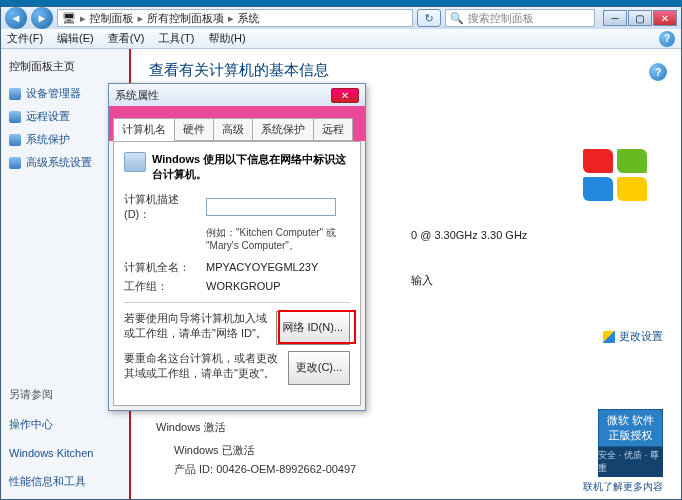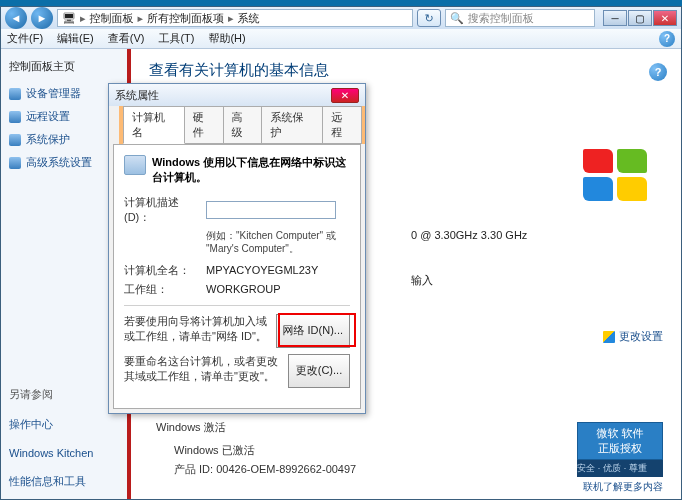--- a/index.html
+++ b/index.html
@@ -15,21 +15,21 @@
 .search { width:150px; height:18px; background:#fff; border:1px solid #9db7cf; display:flex; align-items:center; padding:0 4px; color:#888; gap:4px; }
 .win-ctl { display:flex; gap:1px; margin-left:4px; }
 .win-ctl div { width:24px; height:16px; background:linear-gradient(#e8f1fb,#b9cee5); border:1px solid #6b8db3; display:flex; align-items:center; justify-content:center; font-size:10px; }
 .win-ctl .close { background:linear-gradient(#e68,#c33); color:#fff; }
 
 .menubar { height:20px; background:linear-gradient(#f7fbfe,#e4eef8); border-bottom:1px solid #b4c7dc; display:flex; align-items:center; padding:0 6px; gap:14px; color:#222; }
 .menubar span { cursor:default; }
 .help-icon { margin-left:auto; width:16px; height:16px; border-radius:50%; background:radial-gradient(circle at 30% 30%,#7fc0f5,#2a7fc5); color:#fff; display:flex; align-items:center; justify-content:center; font-weight:bold; font-size:10px; }
 
 .body { display:flex; height:calc(100% - 42px); }
-.sidebar { width:130px; background:#f2f6fb; border-right:4px solid #b91c1c; padding:10px 8px; display:flex; flex-direction:column; gap:8px; }
+.sidebar { width:130px; background:#f2f6fb; border-right:2px solid #b91c1c; padding:10px 8px; display:flex; flex-direction:column; gap:8px; }
 .sidebar .hdr { color:#1a1a1a; font-weight:normal; margin-bottom:4px; }
 .side-link { display:flex; align-items:center; gap:5px; color:#1a4f8c; cursor:pointer; }
 .side-link .bullet { width:12px; height:12px; border-radius:2px; background:linear-gradient(#8fc1ee,#3a7fbf); flex:none; }
 .sidebar .spacer { flex:1; }
 .sidebar .foot { color:#555; margin-top:auto; }
 .sidebar .foot .lnk { color:#1a4f8c; margin-top:15px; cursor:pointer; }
 
 .main { flex:1; padding:12px 18px; position:relative; overflow:hidden; }
 .main h1 { color:#003d77; font-size:15px; font-weight:normal; margin-bottom:6px; }
 .help-q { position:absolute; right:14px; top:14px; width:18px; height:18px; border-radius:50%; background:radial-gradient(circle at 30% 30%,#7fc0f5,#2a7fc5); color:#fff; display:flex; align-items:center; justify-content:center; font-weight:bold; }
@@ -38,30 +38,30 @@
 .win-logo { position:absolute; right:28px; top:100px; width:70px; height:70px; }
 .flag { position:absolute; width:30px; height:24px; border-radius:2px 6px 2px 6px; }
 .flag.r { background:#e22; left:0; top:0; }
 .flag.g { background:#6b2; left:34px; top:0; }
 .flag.b { background:#28d; left:0; top:28px; }
 .flag.y { background:#fc0; left:34px; top:28px; }
 
 .change-link { position:absolute; right:18px; top:280px; color:#1a4f8c; display:flex; align-items:center; gap:4px; cursor:pointer; }
 .shield-ico { width:12px; height:12px; background:linear-gradient(135deg,#fc0 50%,#28d 50%); border-radius:1px; }
 
-.badge { position:absolute; right:18px; bottom:22px; width:86px; }
+.badge { position:absolute; right:18px; bottom:22px; width:65px; }
 .badge .top { background:#2a7fc5; color:#fff; text-align:center; padding:3px 0; font-size:10px; border:1px solid #175b95; }
 .badge .bot { background:#14426e; color:#bcd5ec; padding:2px 0; font-size:9px; }
 .oem-link { position:absolute; right:18px; bottom:5px; color:#1a4f8c; font-size:10px; cursor:pointer; }
 
 
 .dialog { position:absolute; left:108px; top:83px; width:258px; background:#f1f1f1; border:1px solid #6b8db3; box-shadow:2px 2px 6px rgba(0,0,0,.3); }
 .dlg-title { height:22px; background:linear-gradient(#f4f8fd,#d8e5f4); display:flex; align-items:center; padding:0 6px; color:#222; }
 .dlg-close { margin-left:auto; width:28px; height:15px; background:linear-gradient(#f07,#c22); border:1px solid #922; border-radius:2px; color:#fff; display:flex; align-items:center; justify-content:center; font-size:10px; cursor:pointer; }
-.tabs { display:flex; background:#fdba74; padding:0 4px 0 4px; gap:0;margin-left:10px; }
+.tabs { display:flex; background:#ec4899; padding:12px 4px 0 4px; gap:0; }
 .tab { padding:3px 8px; border:1px solid #acacac; background:#f6f6f6; color:#333; cursor:pointer; margin-right:-1px; position:relative; }
 .tab.active { background:#fff; border-bottom-color:#fff; z-index:2; }
 .tab-body { background:#fff; border:1px solid #acacac; margin:0 4px 4px 4px; padding:10px 10px 14px 10px; min-height:240px; position:relative; }
 .desc-row { display:flex; gap:6px; align-items:flex-start; margin-bottom:10px;font-weight:bold; }
 .pc-ico { width:22px; height:20px; background:linear-gradient(#cfe0f3,#9cc0e2); border:1px solid #7fa5c8; border-radius:2px; flex:none; }
 .field-row { display:flex; align-items:center; gap:4px; margin:4px 0; }
 .field-row .lbl { width:78px; color:#333; }
 .txt-in { width:130px; height:18px; border:1px solid #8ba6c2; background:#fff; }
 .example { margin-left:82px; color:#444; font-size:10px; line-height:1.3; margin-bottom:8px; }
 .val { color:#222; }

